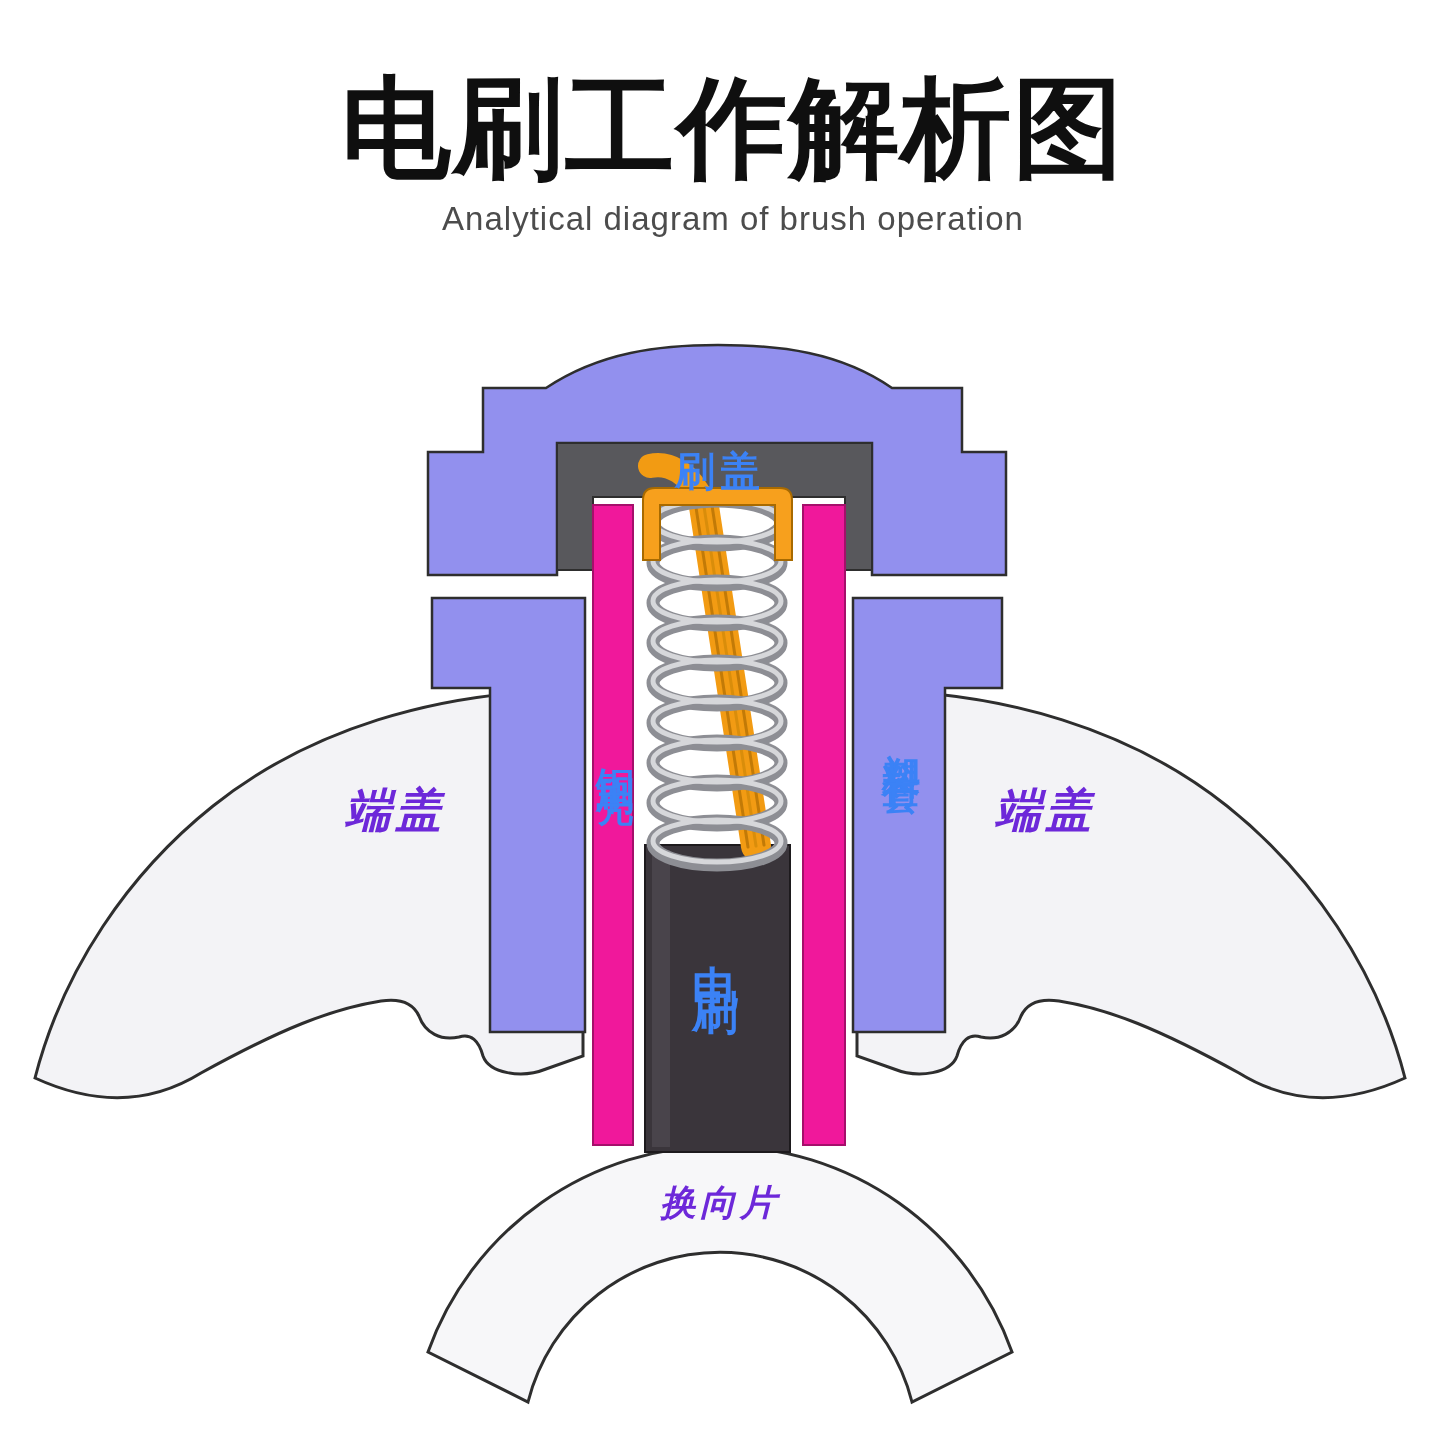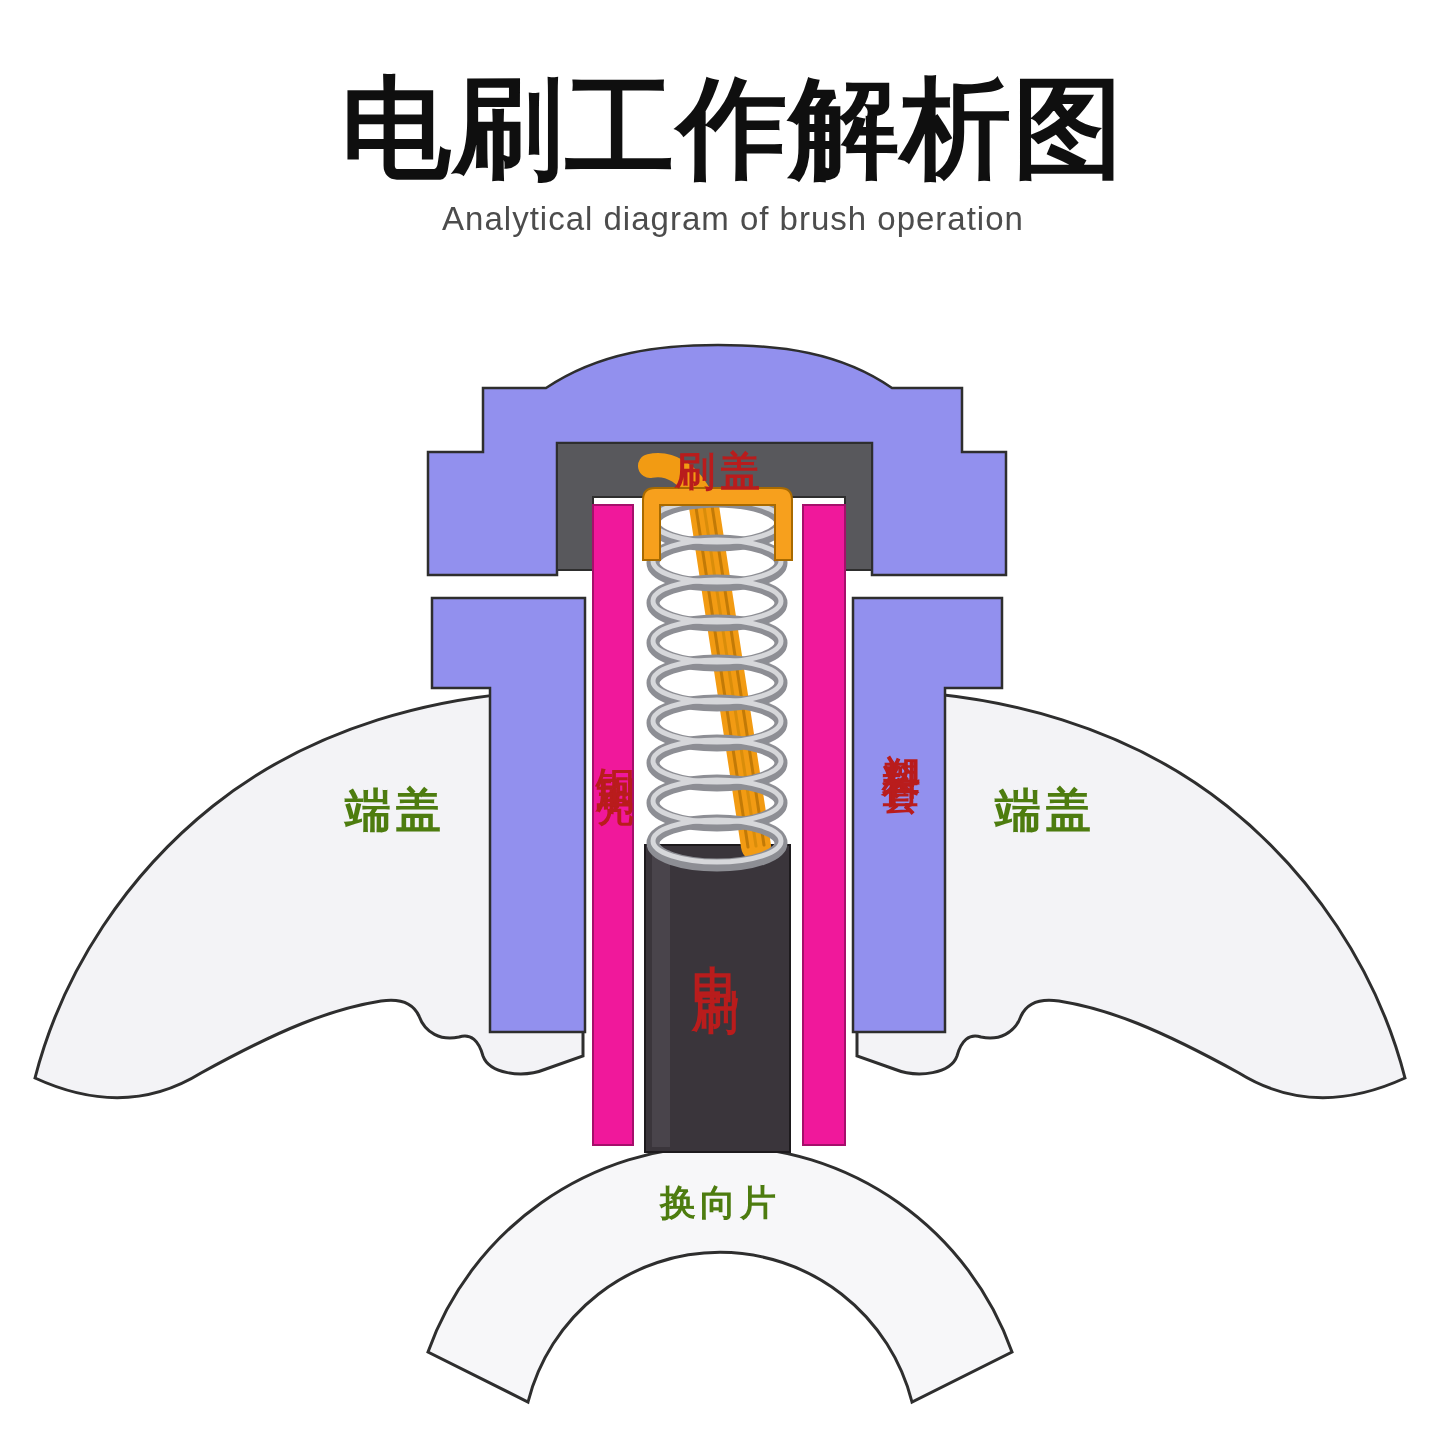--- a/index.html
+++ b/index.html
@@ -3,22 +3,22 @@
 <meta charset="utf-8">
 <style>
   html,body{margin:0;padding:0;background:#fff;}
   .canvas{position:relative;width:1440px;height:1440px;background:#fff;margin:0 auto;overflow:hidden;
           font-family:"Liberation Sans","DejaVu Sans",sans-serif;}
   .hdr{position:absolute;left:13px;top:62px;width:1440px;text-align:center;}
   .title{font-size:110px;font-weight:900;color:#0f0f0f;letter-spacing:2px;line-height:1.2;}
   .subtitle{margin-top:6px;font-size:33px;font-weight:500;color:#4c4c4c;letter-spacing:1px;}
   .diagram-svg{position:absolute;left:0;top:0;width:1440px;height:1440px;}
   .lbl{position:absolute;line-height:1.15;}
-  .lbl.white{color:#b91c1c;}
-  .lbl.black{color:#4d7c0f;}
+  .lbl.white{color:#3b82f6;}
+  .lbl.black{color:#6d28d9;font-style:italic;}
   .lbl.h{text-align:center;}
   .lbl.v{writing-mode:vertical-rl;text-orientation:upright;}
   .lbl-brushcover{left:570px;top:448px;width:300px;font-size:40px;font-weight:600;letter-spacing:5px;}
   .lbl-coppershell{left:590px;top:738px;width:46px;height:210px;font-size:38px;font-weight:600;letter-spacing:10px;}
   .lbl-bushing{left:876px;top:722px;width:46px;height:240px;font-size:38px;font-weight:600;letter-spacing:8px;}
   .lbl-endcover-left{left:300px;top:784px;width:190px;font-size:46px;font-weight:600;letter-spacing:4px;}
   .lbl-endcover-right{left:950px;top:784px;width:190px;font-size:46px;font-weight:600;letter-spacing:4px;}
   .lbl-brush{left:694px;top:928px;width:48px;height:220px;font-size:46px;font-weight:700;letter-spacing:26px;}
   .lbl-commutator{left:570px;top:1182px;width:300px;font-size:36px;font-weight:600;letter-spacing:4px;}
 </style>

